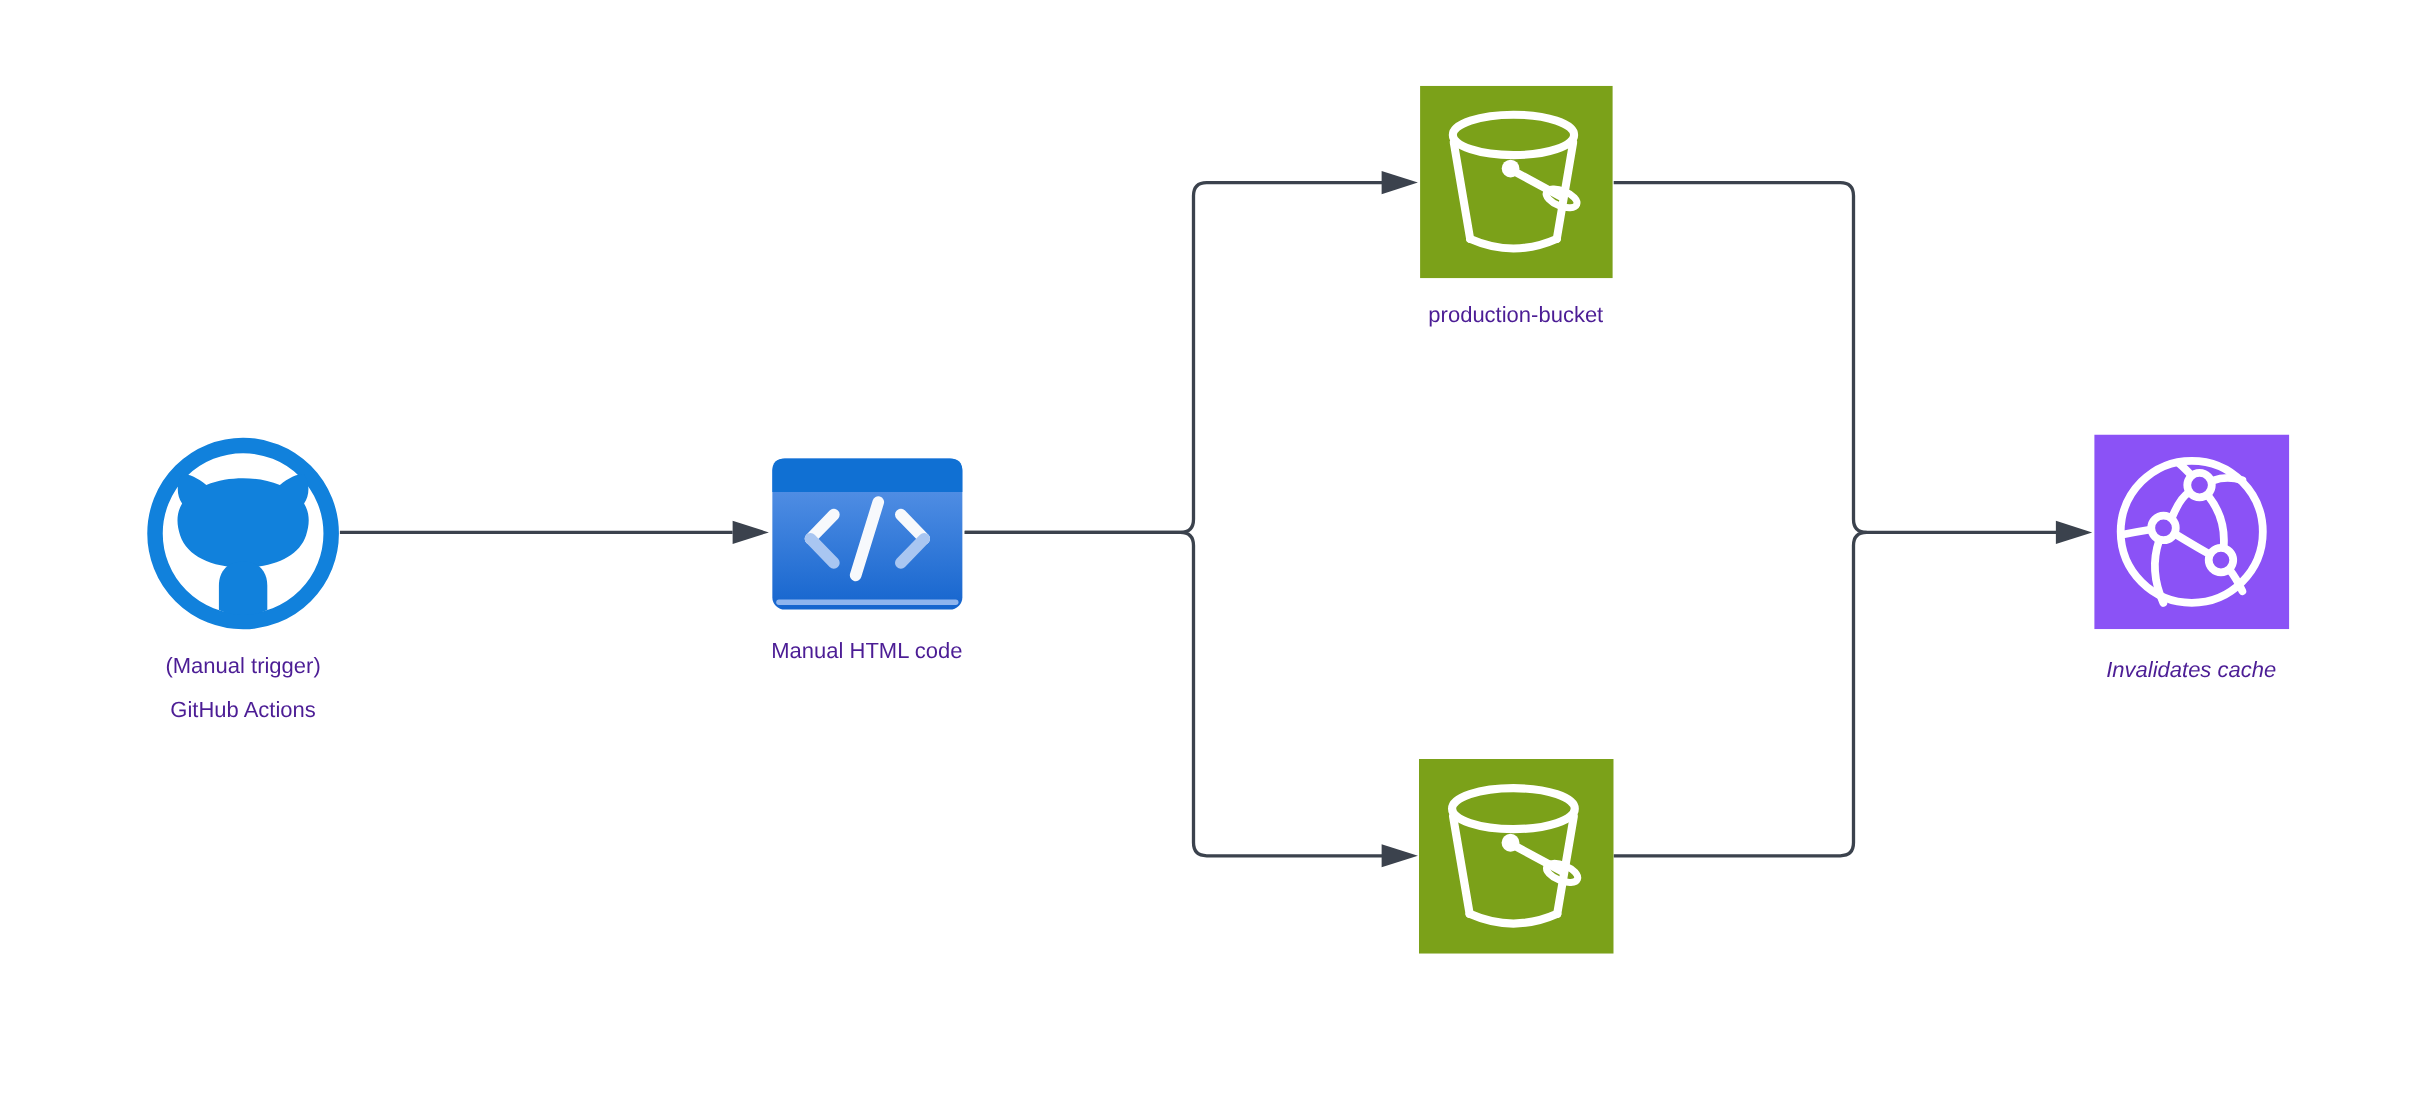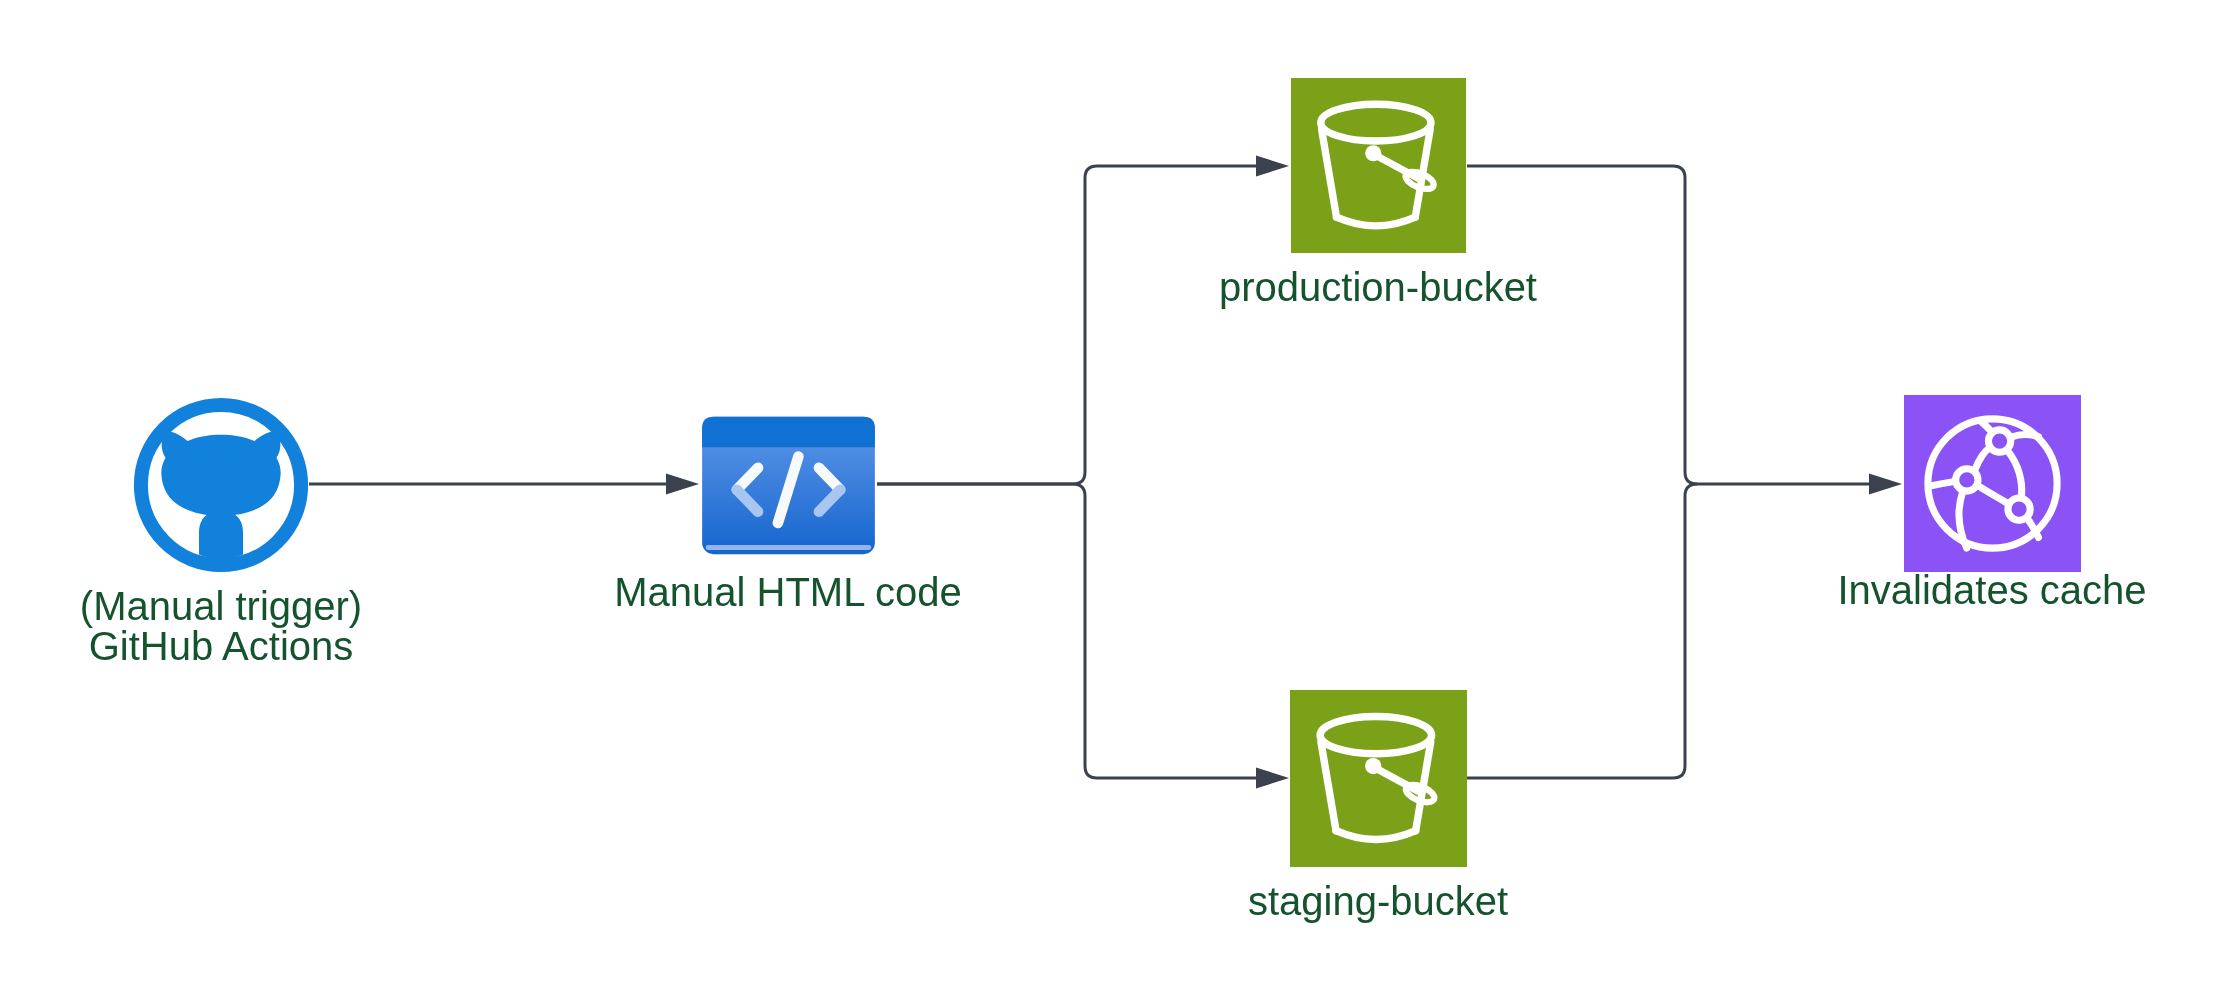--- a/index.html
+++ b/index.html
@@ -15,23 +15,23 @@
     position: absolute;
     left: 0; top: 0;
     width: 2213px; height: 998px;
   }
   .node { position: absolute; }
   .node svg { display: block; width: 100%; height: 100%; }
   .label {
     position: absolute;
     width: 400px;
     text-align: center;
-    font-size: 40px;
+    font-size: 20px;
     line-height: 40px;
-    color: #14532d;
+    color: #4c1d95;
     white-space: nowrap;
   }
 </style>
 </head>
 <body>
 
 <div class="canvas">
 
   <svg class="connectors" viewBox="0 0 2213 998" aria-hidden="true">
     <g fill="none" stroke-width="3" stroke-linecap="butt" stroke-linejoin="round" stroke="#3B424D">
@@ -117,21 +117,20 @@
         <ellipse cx="48.5" cy="25.5" rx="31.5" ry="10.5"></ellipse>
         <path d="M 17.5,29.5 L 26,79.5"></path>
         <path d="M 79.5,29.5 L 71,79.5"></path>
         <path d="M 26,79.5 Q 48.5,89.5 71,79.5"></path>
         <path d="M 49,44.5 L 73,57.5"></path>
         <ellipse cx="73.5" cy="58.5" rx="8.5" ry="4" stroke-width="3.6" transform="rotate(22 73.5 58.5)"></ellipse>
       </g>
       <circle cx="47" cy="43" r="4.6" fill="#ffffff"></circle>
     </svg>
   </div>
-  <div class="label" style="left:1178px; top:881px;">staging-bucket</div>
 
   <div class="node" style="left:1903px; top:395px; width:179px; height:177px;">
     <svg viewBox="0 0 100 100">
       <rect width="100" height="100" fill="#8B52F6"></rect>
       <g fill="none" stroke="#ffffff" stroke-width="4" stroke-linecap="round">
         <circle cx="50" cy="50" r="36.5"></circle>
         <path d="M 14,51.5 Q 21.5,50 29,48.8"></path>
         <path d="M 39.8,42.8 Q 44,32.5 48.5,29.8"></path>
         <path d="M 58.6,31.6 Q 67.5,43 66.4,57.5"></path>
         <path d="M 41.8,51.3 Q 52,57.5 58.6,61.2"></path>
@@ -140,15 +139,15 @@
         <path d="M 60.8,23.7 Q 68,21 76,23.5"></path>
         <path d="M 69.3,69.3 Q 73,74 76,80.5"></path>
       </g>
       <g stroke="#ffffff" stroke-width="4" fill="#8B52F6">
         <circle cx="54" cy="26" r="6.3"></circle>
         <circle cx="35.5" cy="48" r="6.3"></circle>
         <circle cx="65" cy="64.5" r="6.3"></circle>
       </g>
     </svg>
   </div>
-  <div class="label" style="left:1792px; top:570px;">Invalidates cache</div>
+  <div class="label" style="left:1792px; top:589px;font-style:italic;">Invalidates cache</div>
 
 </div>
 
 </body></html>

